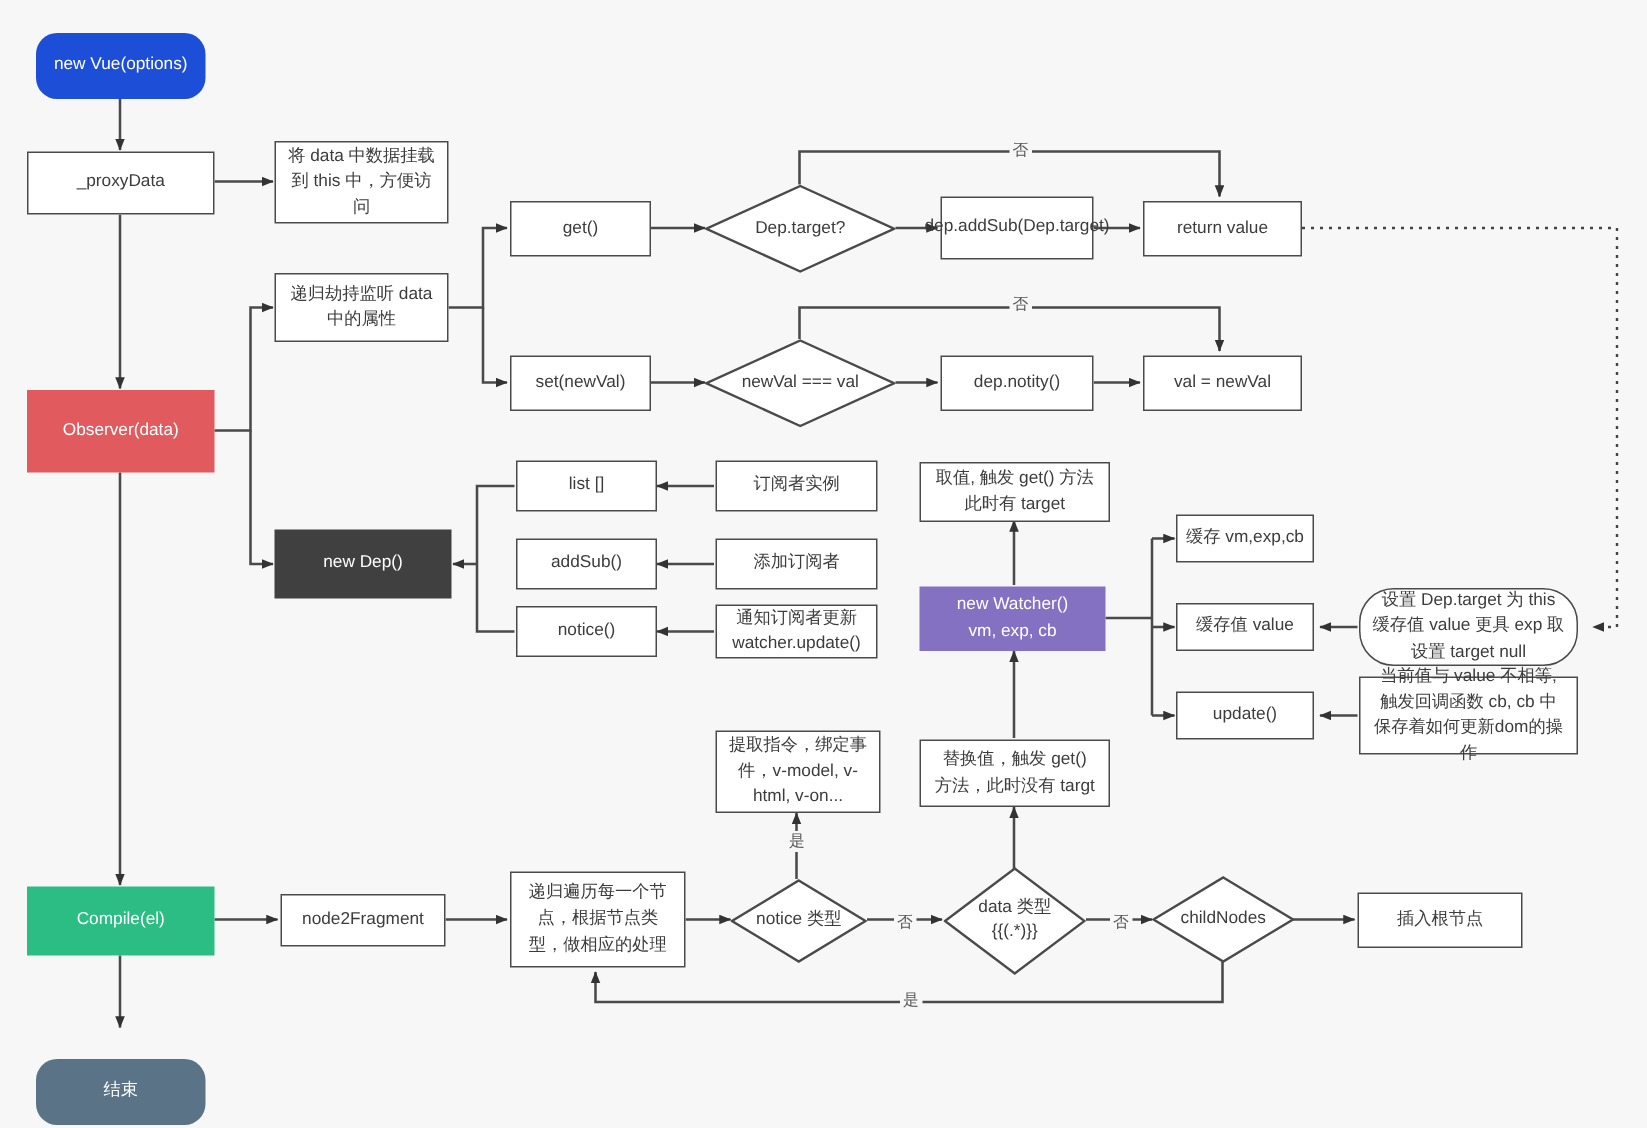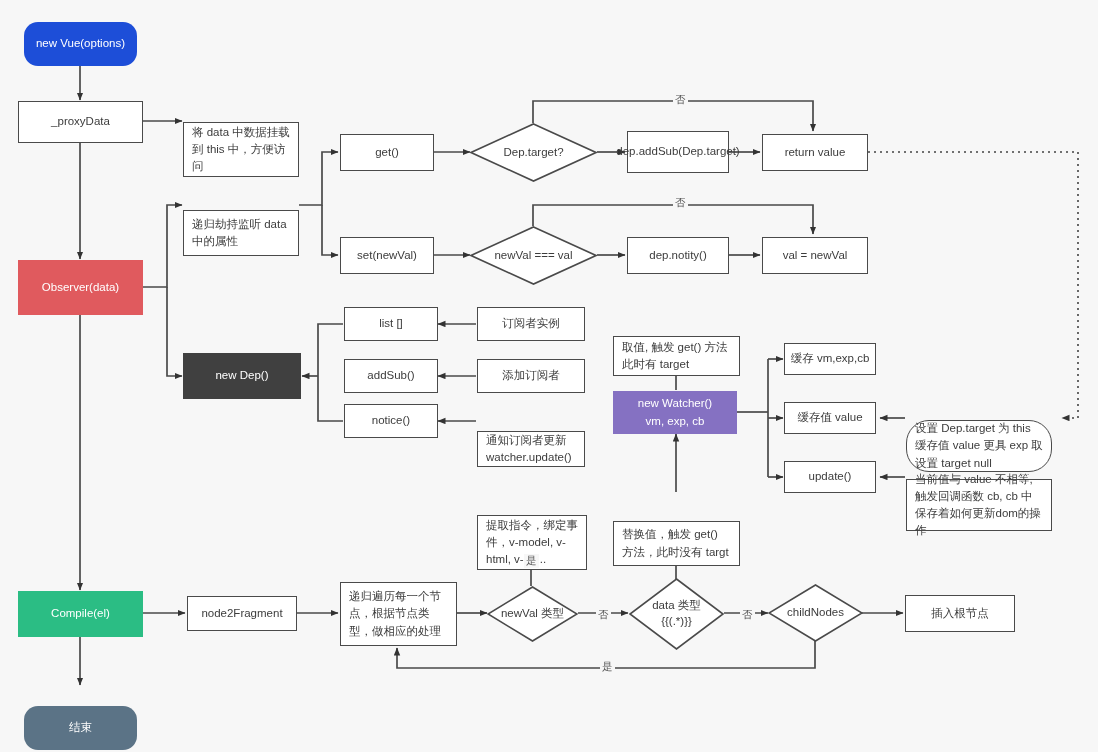--- a/index.html
+++ b/index.html
@@ -35,23 +35,22 @@
     z-index: 2;
   }
   .node.proc {
     background: #ffffff;
     border: 1.6px solid #4a4a4a;
   }
   .node.proc-l {
     background: #ffffff;
     border: 1.6px solid #4a4a4a;
     justify-content: flex-start;
-    text-align: left;
+    text-align: center;
     padding: 1px 8px;
-    margin-top: 28px;
   }
   .node.term {
     border-radius: 14px;
     color: #ffffff;
     font-size: 11.5px;
   }
   .node.fill {
     color: #ffffff;
     border: none;
   }
@@ -284,29 +283,29 @@
   </div>
 
   <div class="node fill" style="left:18px; top:591px; width:125px; height:46px; background:#2bbd84;">
     <span>Compile(el)</span>
   </div>
 
   <div class="node proc" style="left:187px; top:596px; width:110px; height:35px;">
     <span>node2Fragment</span>
   </div>
 
-  <div class="node proc-l" style="left:340px; top:554px; width:117px; height:64px;">
+  <div class="node proc-l" style="left:340px; top:581px; width:117px; height:64px;">
     <span>递归遍历每一个节点，根据节点类型，做相应的处理</span>
   </div>
 
   <div class="diamond" style="left:487px; top:586px; width:91px; height:56px;">
     <svg width="91" height="56" viewBox="0 0 91 56">
       <polygon points="45.5,1 90,28 45.5,55 1,28" fill="#ffffff" stroke="#4a4a4a" stroke-width="1.6"></polygon>
     </svg>
-    <div class="dlabel">newVal 类型</div>
+    <div class="dlabel">notice 类型</div>
   </div>
 
   <div class="diamond" style="left:629px; top:578px; width:95px; height:72px;">
     <svg width="95" height="72" viewBox="0 0 95 72">
       <polygon points="47.5,1 94,36 47.5,71 1,36" fill="#ffffff" stroke="#4a4a4a" stroke-width="1.6"></polygon>
     </svg>
     <div class="dlabel" style="flex-direction:column;">
       <span>data 类型</span>
       <span>{{(.*)}}</span>
     </div>

